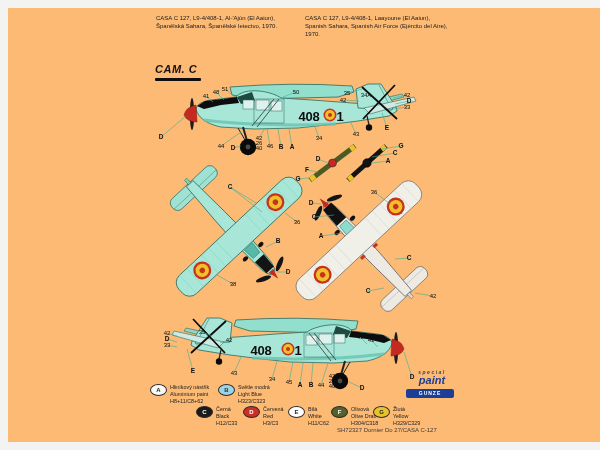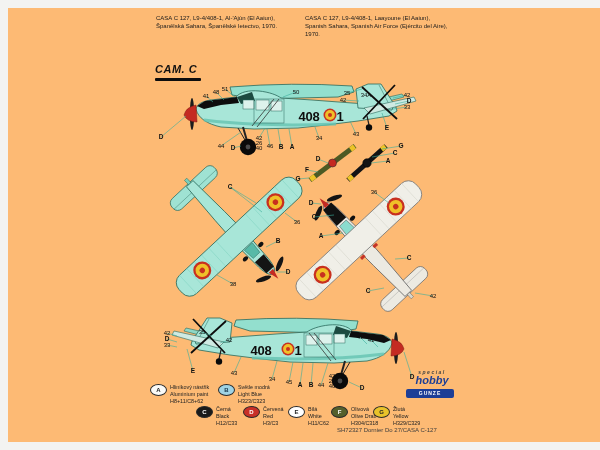--- a/index.html
+++ b/index.html
@@ -330,20 +330,20 @@
       <span class="lt">
         <span>Žlutá</span>
         <span>Yellow</span>
         <span>H329/C329</span>
       </span>
     </div>
   </div>
 
   <div class="logo">
     <span class="l1">special</span>
-    <span class="l2">hobby</span>
+    <span class="l2">paint</span>
   </div>
   <div class="paint-badge" style="background-color: rgb(29, 62, 150);">GUNZE</div>
 
   <div class="footer">SH72327  Dornier Do 27/CASA C-127</div>
 
   <div class="frame"></div>
 </div>
 
 </body></html>

